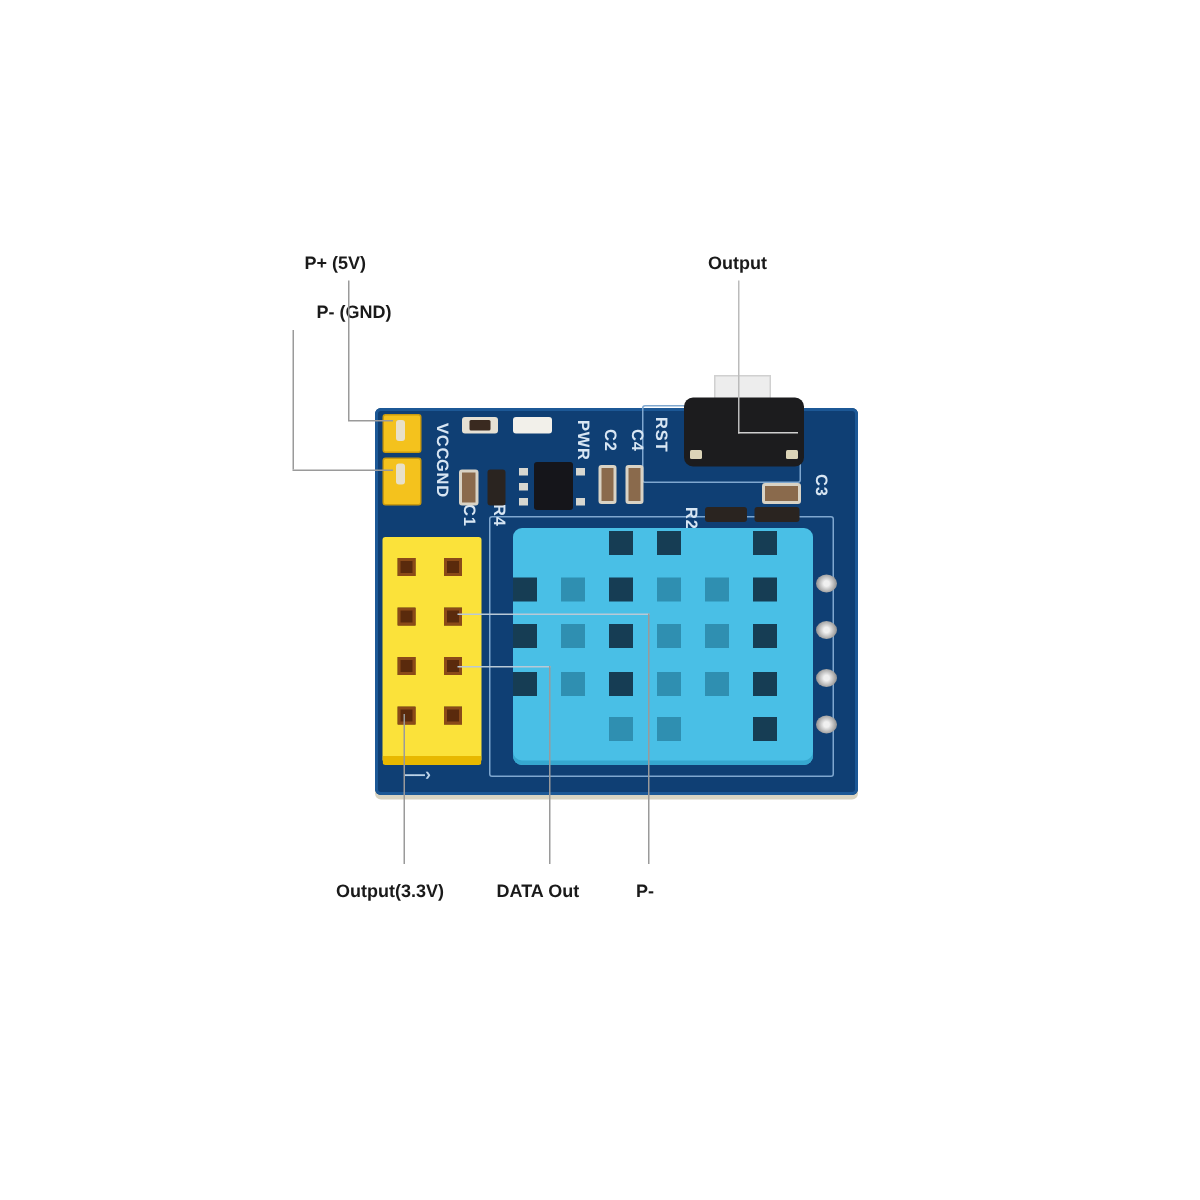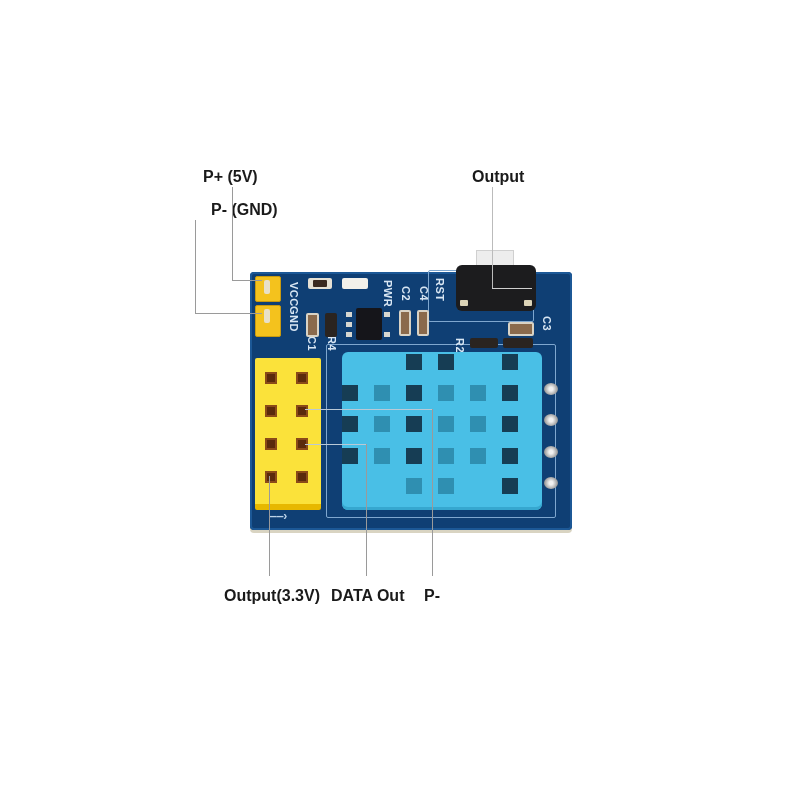--- a/index.html
+++ b/index.html
@@ -1,17 +1,17 @@
 <!DOCTYPE html>
 <html><head>
 <meta charset="utf-8">
 <style>
   html, body { margin: 0; padding: 0; background: #ffffff; }
   body { width: 800px; height: 800px; position: relative; overflow: hidden; font-family: "Liberation Sans", sans-serif; }
-  .label { position: absolute; font-weight: bold; font-size: 16px; color: #1a1a1a; white-space: nowrap; }
+  .label { position: absolute; font-weight: bold; font-size: 12px; color: #1a1a1a; white-space: nowrap; }
   .line { position: absolute; background: #9a9a9a; }
   .board { position: absolute; left: 250px; top: 272px; width: 322px; height: 258px; background: #0f3f74; border-radius: 4px; box-shadow: inset 0 0 0 2px #1c5896, 0 3px 0 #d9d4c2; }
   .board-outline { position: absolute; border: 1.5px solid #7fa7cf; border-radius: 2px; }
   .silk { position: absolute; color: #d8e6f3; font-size: 11px; font-weight: bold; transform: rotate(90deg); transform-origin: left top; white-space: nowrap; letter-spacing: 0.5px; }
   .jumper { position: absolute; background: #f4c21d; border: 1px solid #c99a0e; border-radius: 2px; }
   .jpin { position: absolute; width: 6px; height: 14px; background: #e8e0c8; border-radius: 2px; }
   .smd { position: absolute; background: #e6e1d4; border-radius: 2px; }
   .smd-dark { position: absolute; background: #3a2a20; border-radius: 1px; }
   .smd-cap { position: absolute; background: #8a6a4c; border: 2px solid #d9d3c5; border-radius: 2px; }
   .ic { position: absolute; background: #15151a; border-radius: 2px; }

